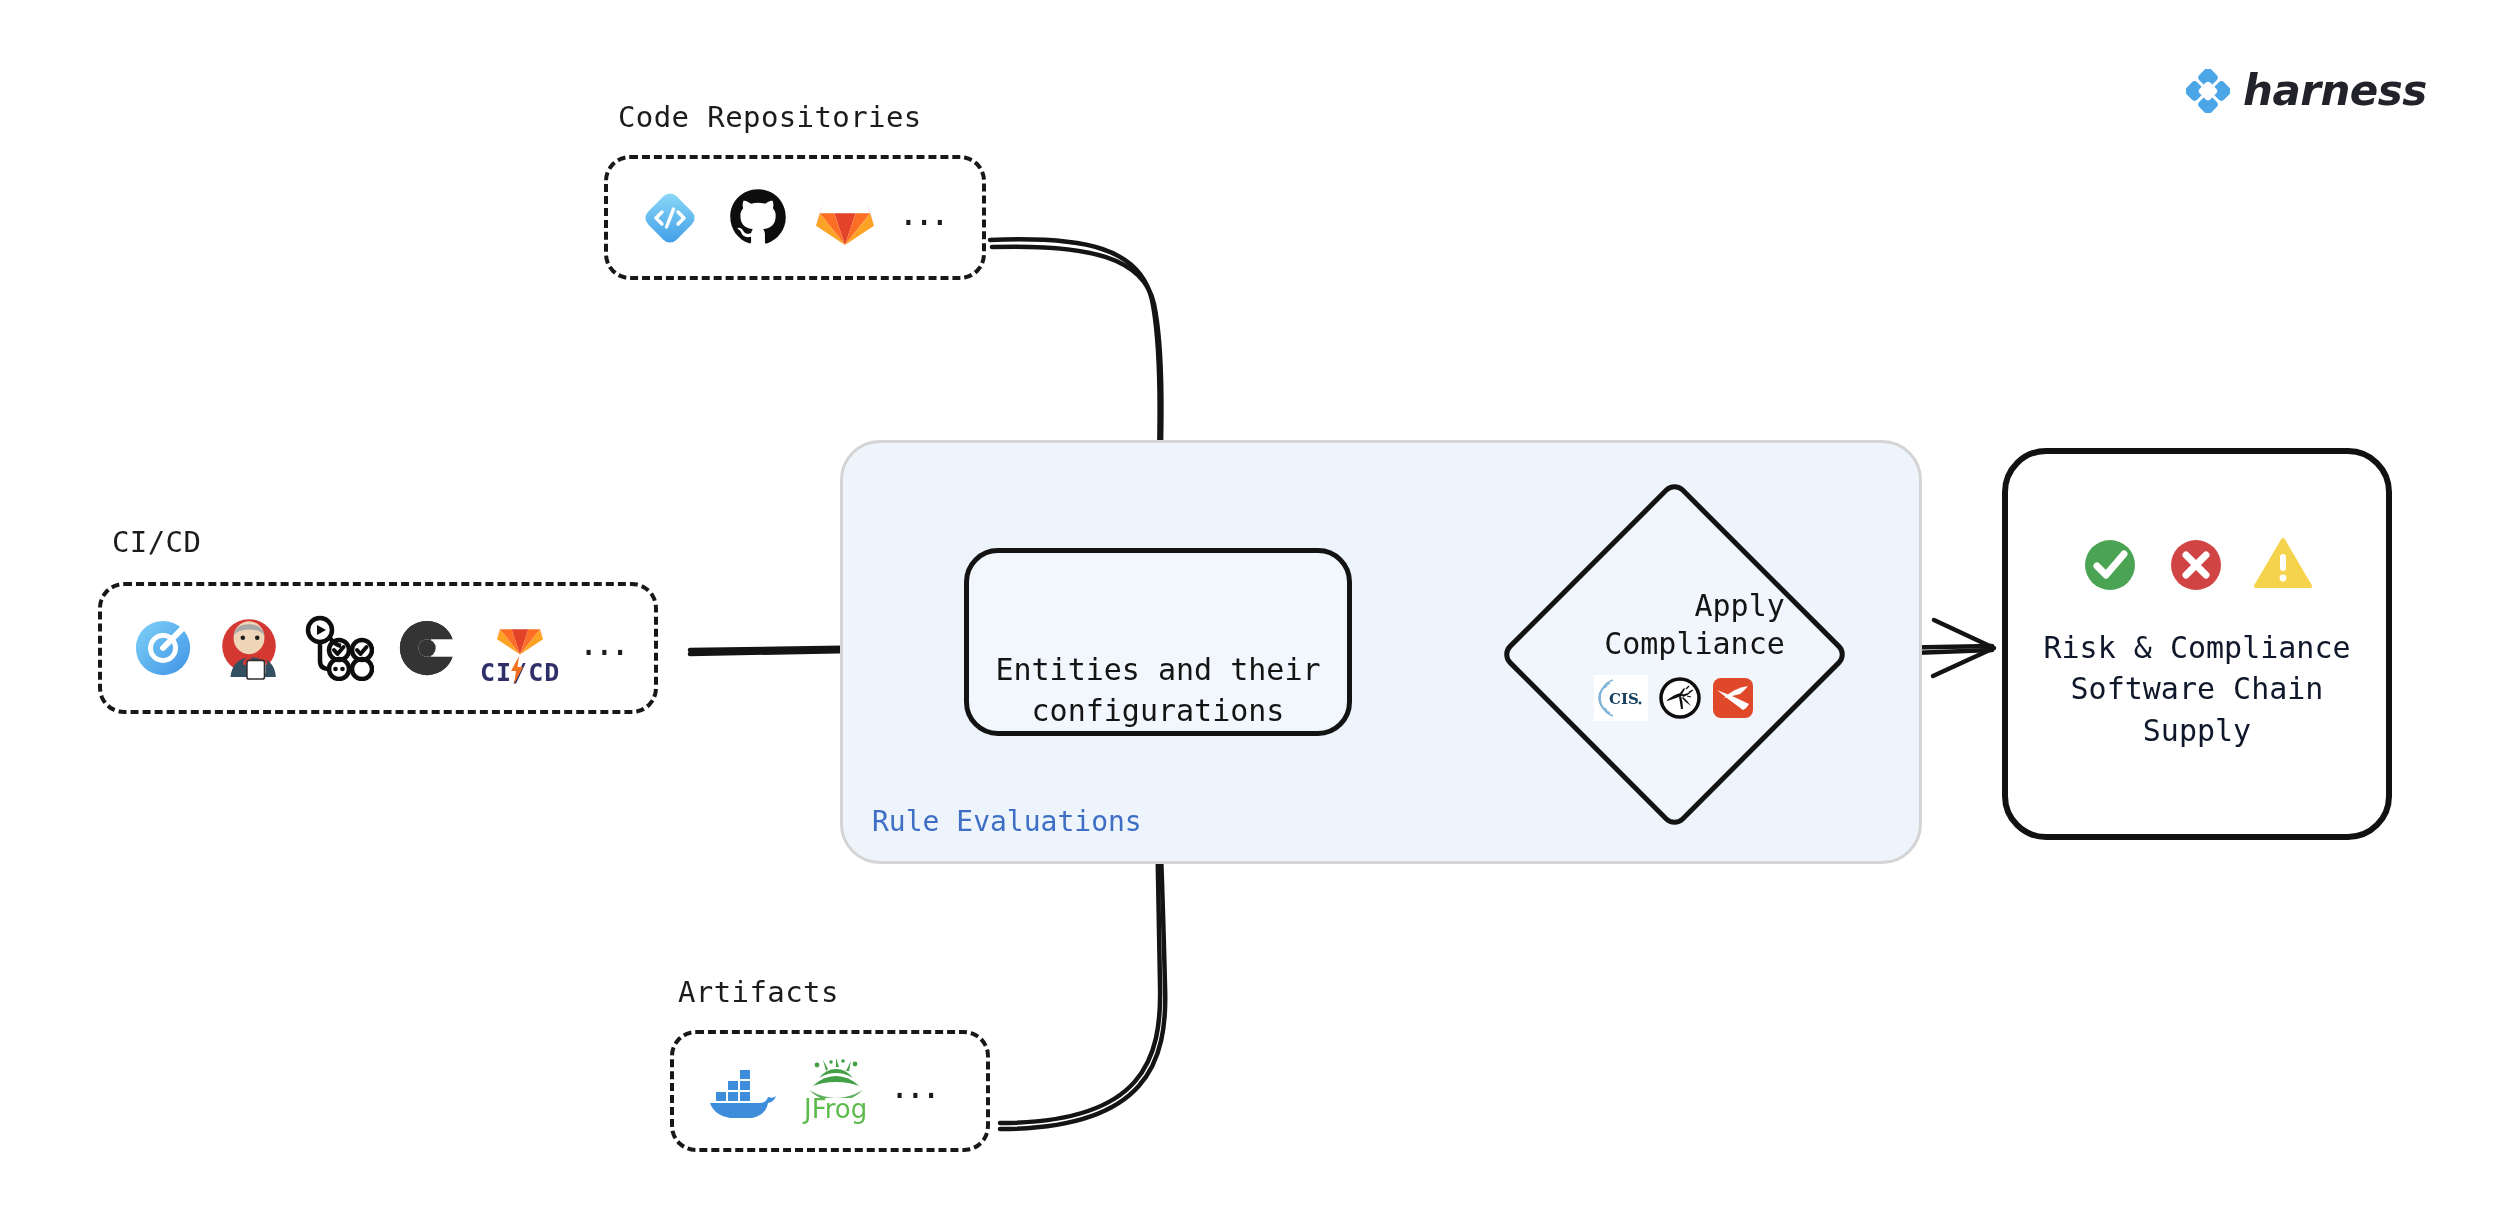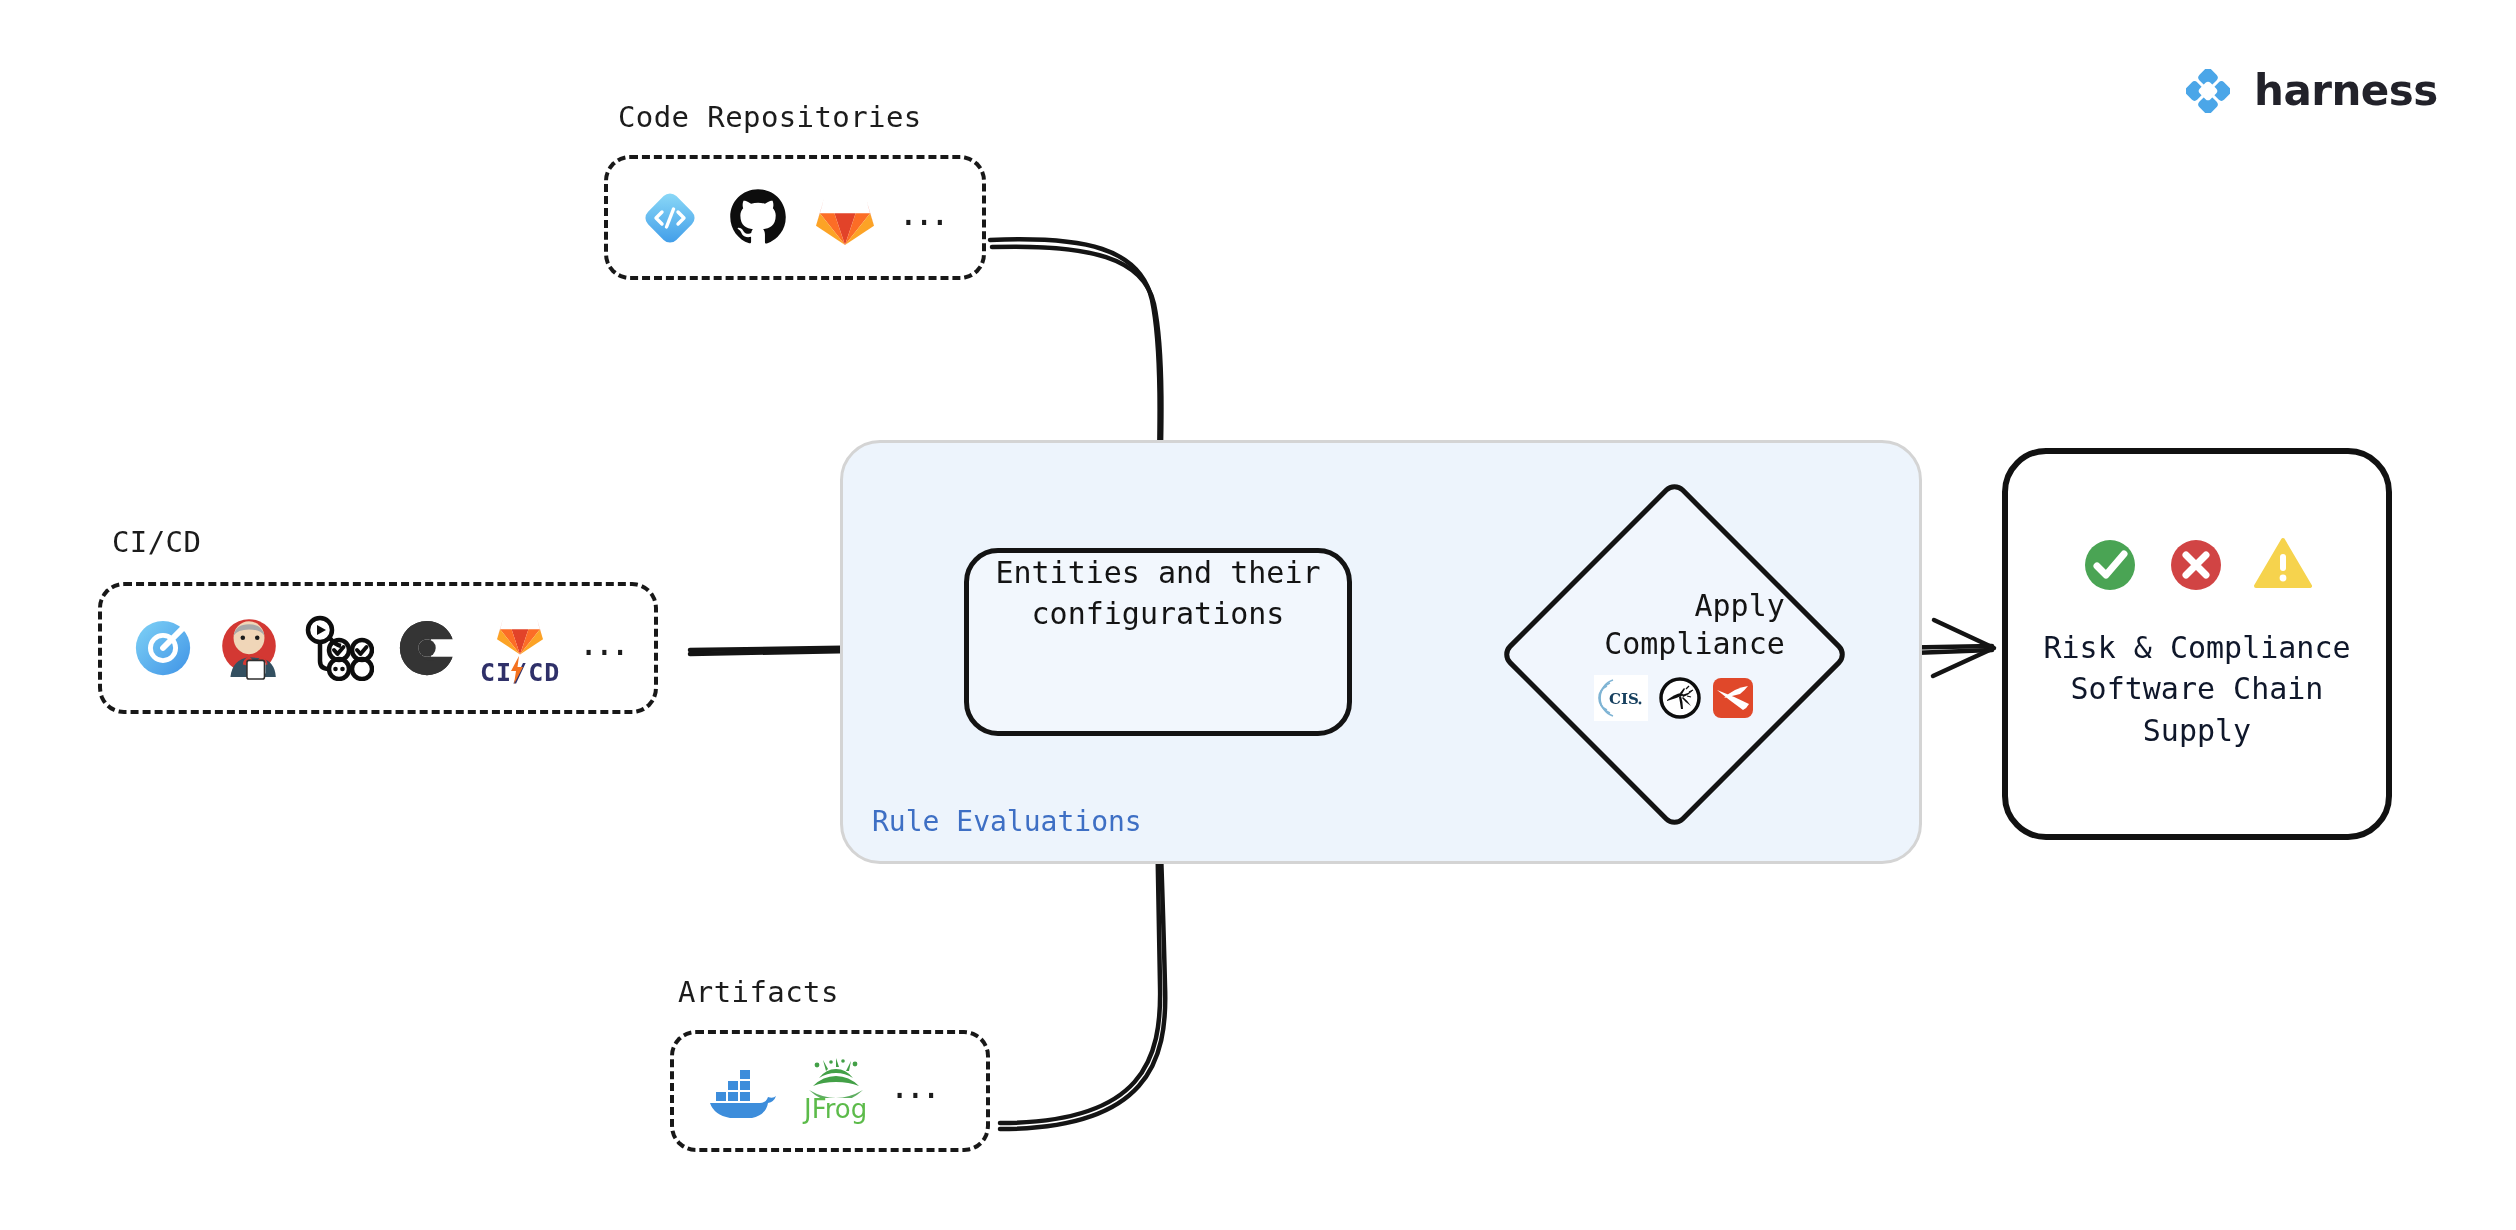--- a/index.html
+++ b/index.html
@@ -65,21 +65,21 @@
 
   
   #entities-box {
     position: absolute;
     left: 964px; top: 548px;
     width: 388px; height: 188px;
     background: #f2f7fd;
     border: 5px solid #131313;
     border-radius: 34px;
     display: flex;
-    align-items: flex-start;
+    align-items: flex-end;
     justify-content: center;
     text-align: center;
   }
   #entities-box .txt {
     font-size: 30px;
     line-height: 1.35;
     color: #141414;
   }
 
   
@@ -137,21 +137,22 @@
     color: #0f172a;
     text-align: center;
   }
 
   
   #harness-logo {
     position: absolute;
     left: 2186px; top: 66px;
     display: flex;
     align-items: center;
-    gap: 24px;
+    gap: 13px;
+    font-style: italic;
   }
   #harness-wordmark {
     font-family: "DejaVu Sans", "Liberation Sans", sans-serif;
     font-size: 42px;
     font-weight: 600;
     color: #22222a;
     letter-spacing: -0.5px;
   }
 
   

